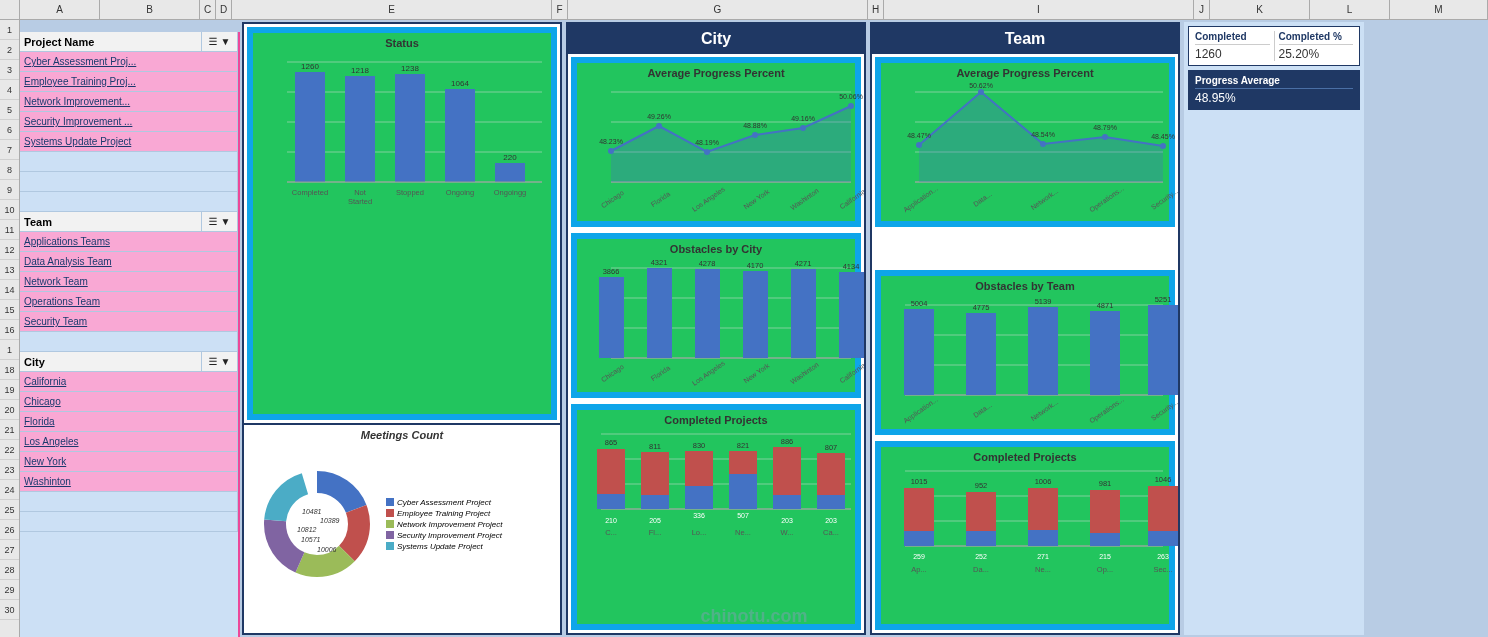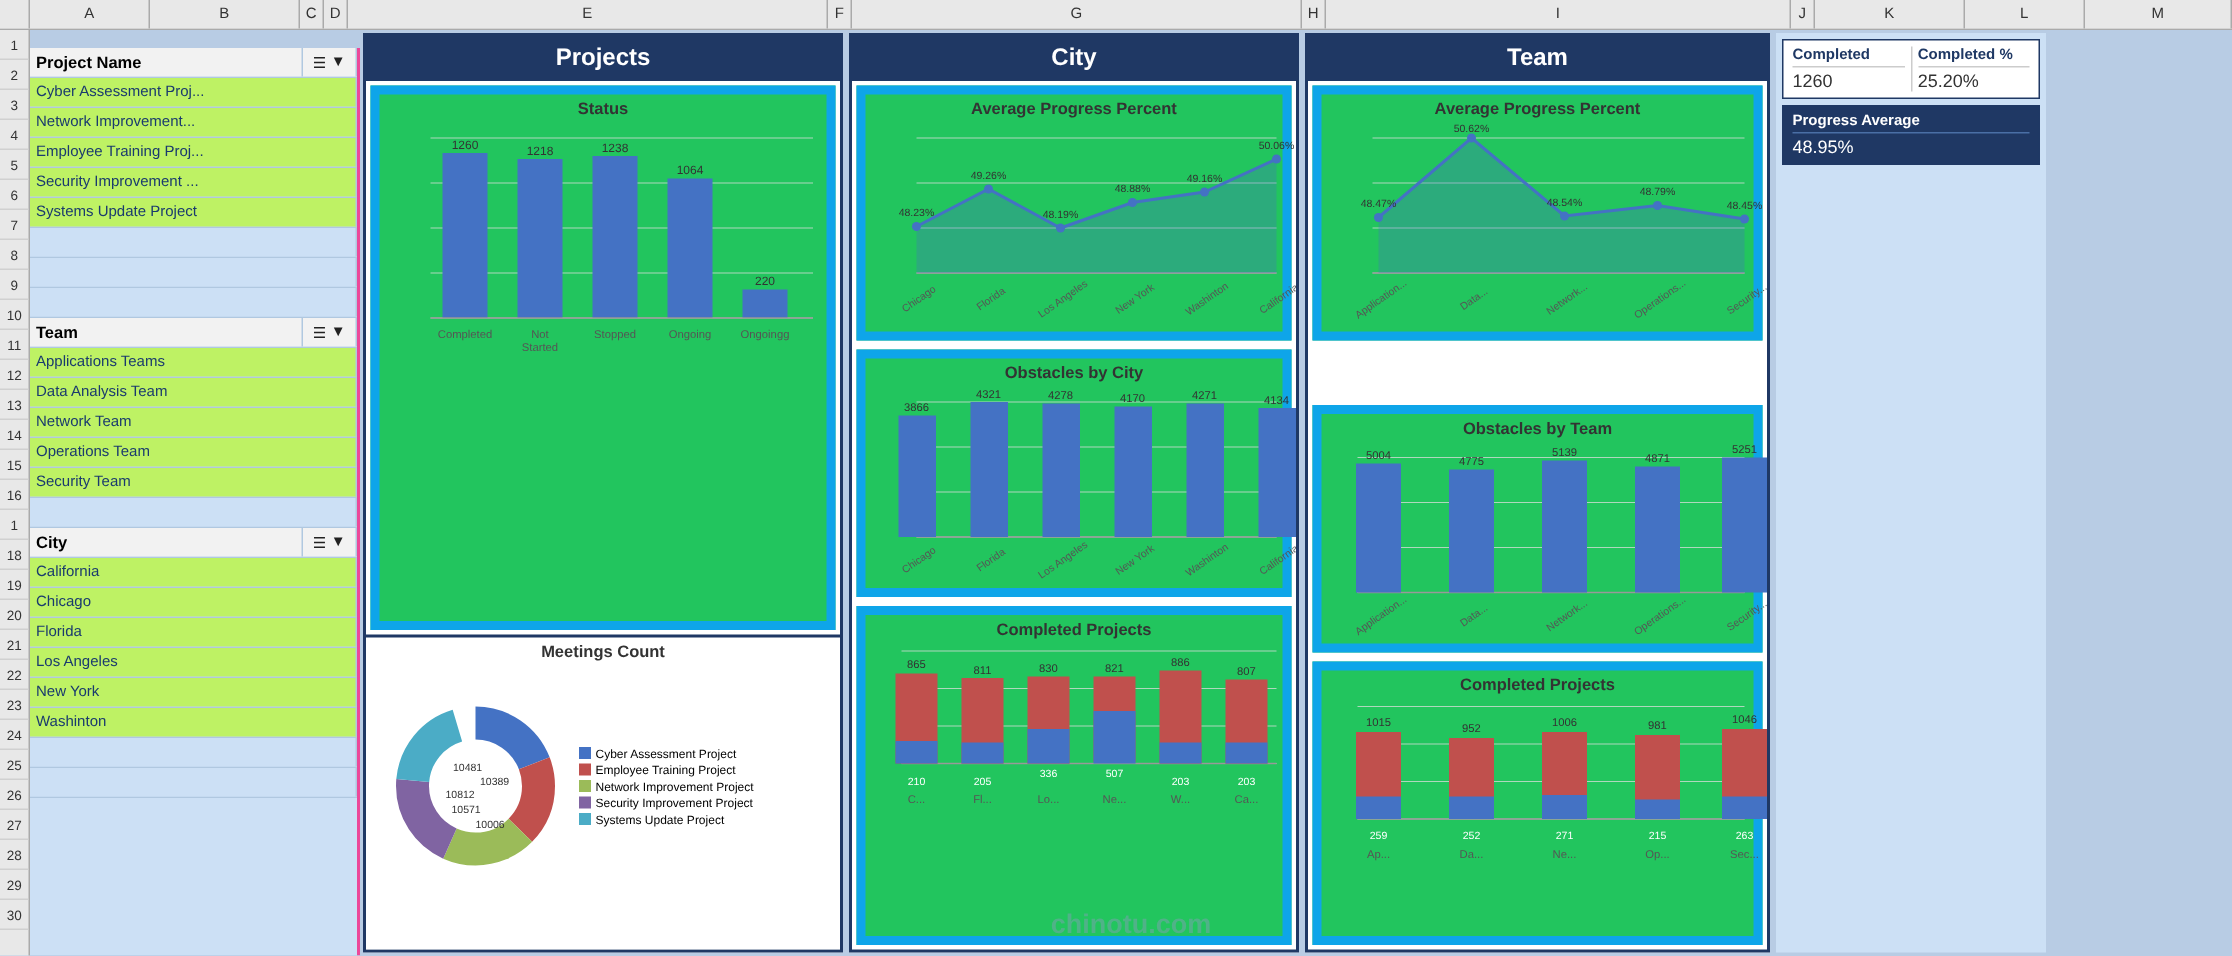--- a/index.html
+++ b/index.html
@@ -111,23 +111,24 @@
     .cell.filter-icons {
       width: 36px;
       min-width: 36px;
       flex: none;
       justify-content: center;
       gap: 3px;
       background: #f2f2f2;
     }
 
     .item-cell {
-      background: #bef264;
+      background: #f9a8d4;
       color: #1a3a6e;
       font-size: 10px;
+      text-decoration: underline;
     }
 
     .empty-cell {
       background: #cce0f5;
     }
 
     
     .charts-area {
       flex: 1;
       display: flex;
@@ -276,20 +277,21 @@
       flex: 1;
       min-height: 0;
       display: flex;
       flex-direction: column;
     }
 
     .projects-bottom {
       height: 210px;
       min-height: 210px;
       border-top: 2px solid #1f3864;
+      font-style: italic;
     }
 
     
     .watermark {
       position: absolute;
       bottom: 10px;
       left: 50%;
       transform: translateX(-50%);
       font-size: 18px;
       color: rgba(150,150,200,0.4);
@@ -363,24 +365,24 @@
         <div class="cell filter-icons">
           <span>☰</span>
           <span>▼</span>
         </div>
       </div>
 
       <div class="cell-row">
         <div class="cell item-cell">Cyber Assessment Proj...</div>
       </div>
       <div class="cell-row">
+        <div class="cell item-cell">Employee Training Proj...</div>
+      </div>
+      <div class="cell-row">
         <div class="cell item-cell">Network Improvement...</div>
-      </div>
-      <div class="cell-row">
-        <div class="cell item-cell">Employee Training Proj...</div>
       </div>
       <div class="cell-row">
         <div class="cell item-cell">Security Improvement ...</div>
       </div>
       <div class="cell-row">
         <div class="cell item-cell">Systems Update Project</div>
       </div>
 
       <div class="cell-row">
           <div class="cell empty-cell" style="flex:1"></div>
@@ -451,21 +453,20 @@
           <div class="cell empty-cell" style="flex:1"></div>
         </div>
       <div class="cell-row">
           <div class="cell empty-cell" style="flex:1"></div>
         </div>
     </div>
 
     <div class="charts-area">
 
       <div class="projects-panel">
-        <div class="panel-header">Projects</div>
 
         <div class="projects-top">
           <div class="chart-box" style="flex:1">
             <div class="chart-title">Status</div>
             <svg width="290" height="170">
 
               <line x1="30" y1="10" x2="285" y2="10" stroke="#ddd" stroke-width="0.5"></line>
               <line x1="30" y1="40" x2="285" y2="40" stroke="#ddd" stroke-width="0.5"></line>
               <line x1="30" y1="70" x2="285" y2="70" stroke="#ddd" stroke-width="0.5"></line>
               <line x1="30" y1="100" x2="285" y2="100" stroke="#ddd" stroke-width="0.5"></line>

